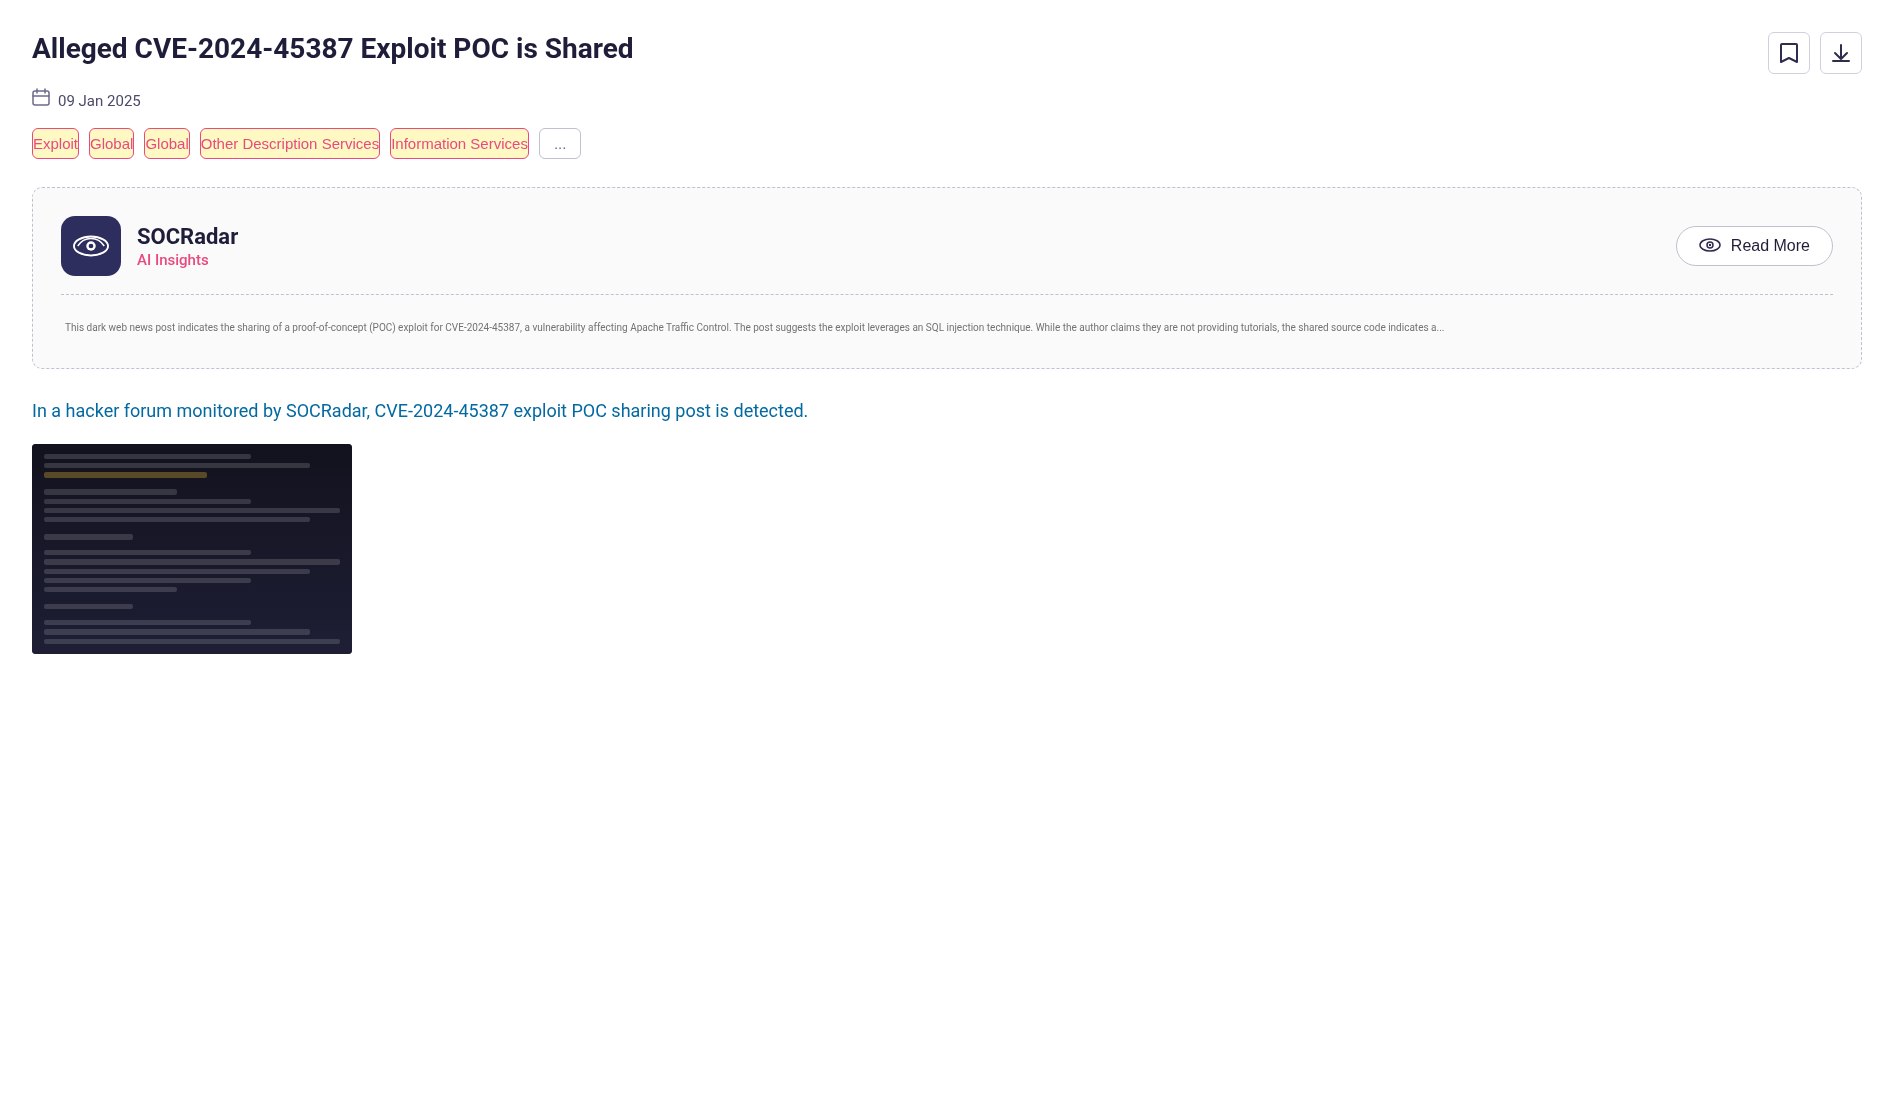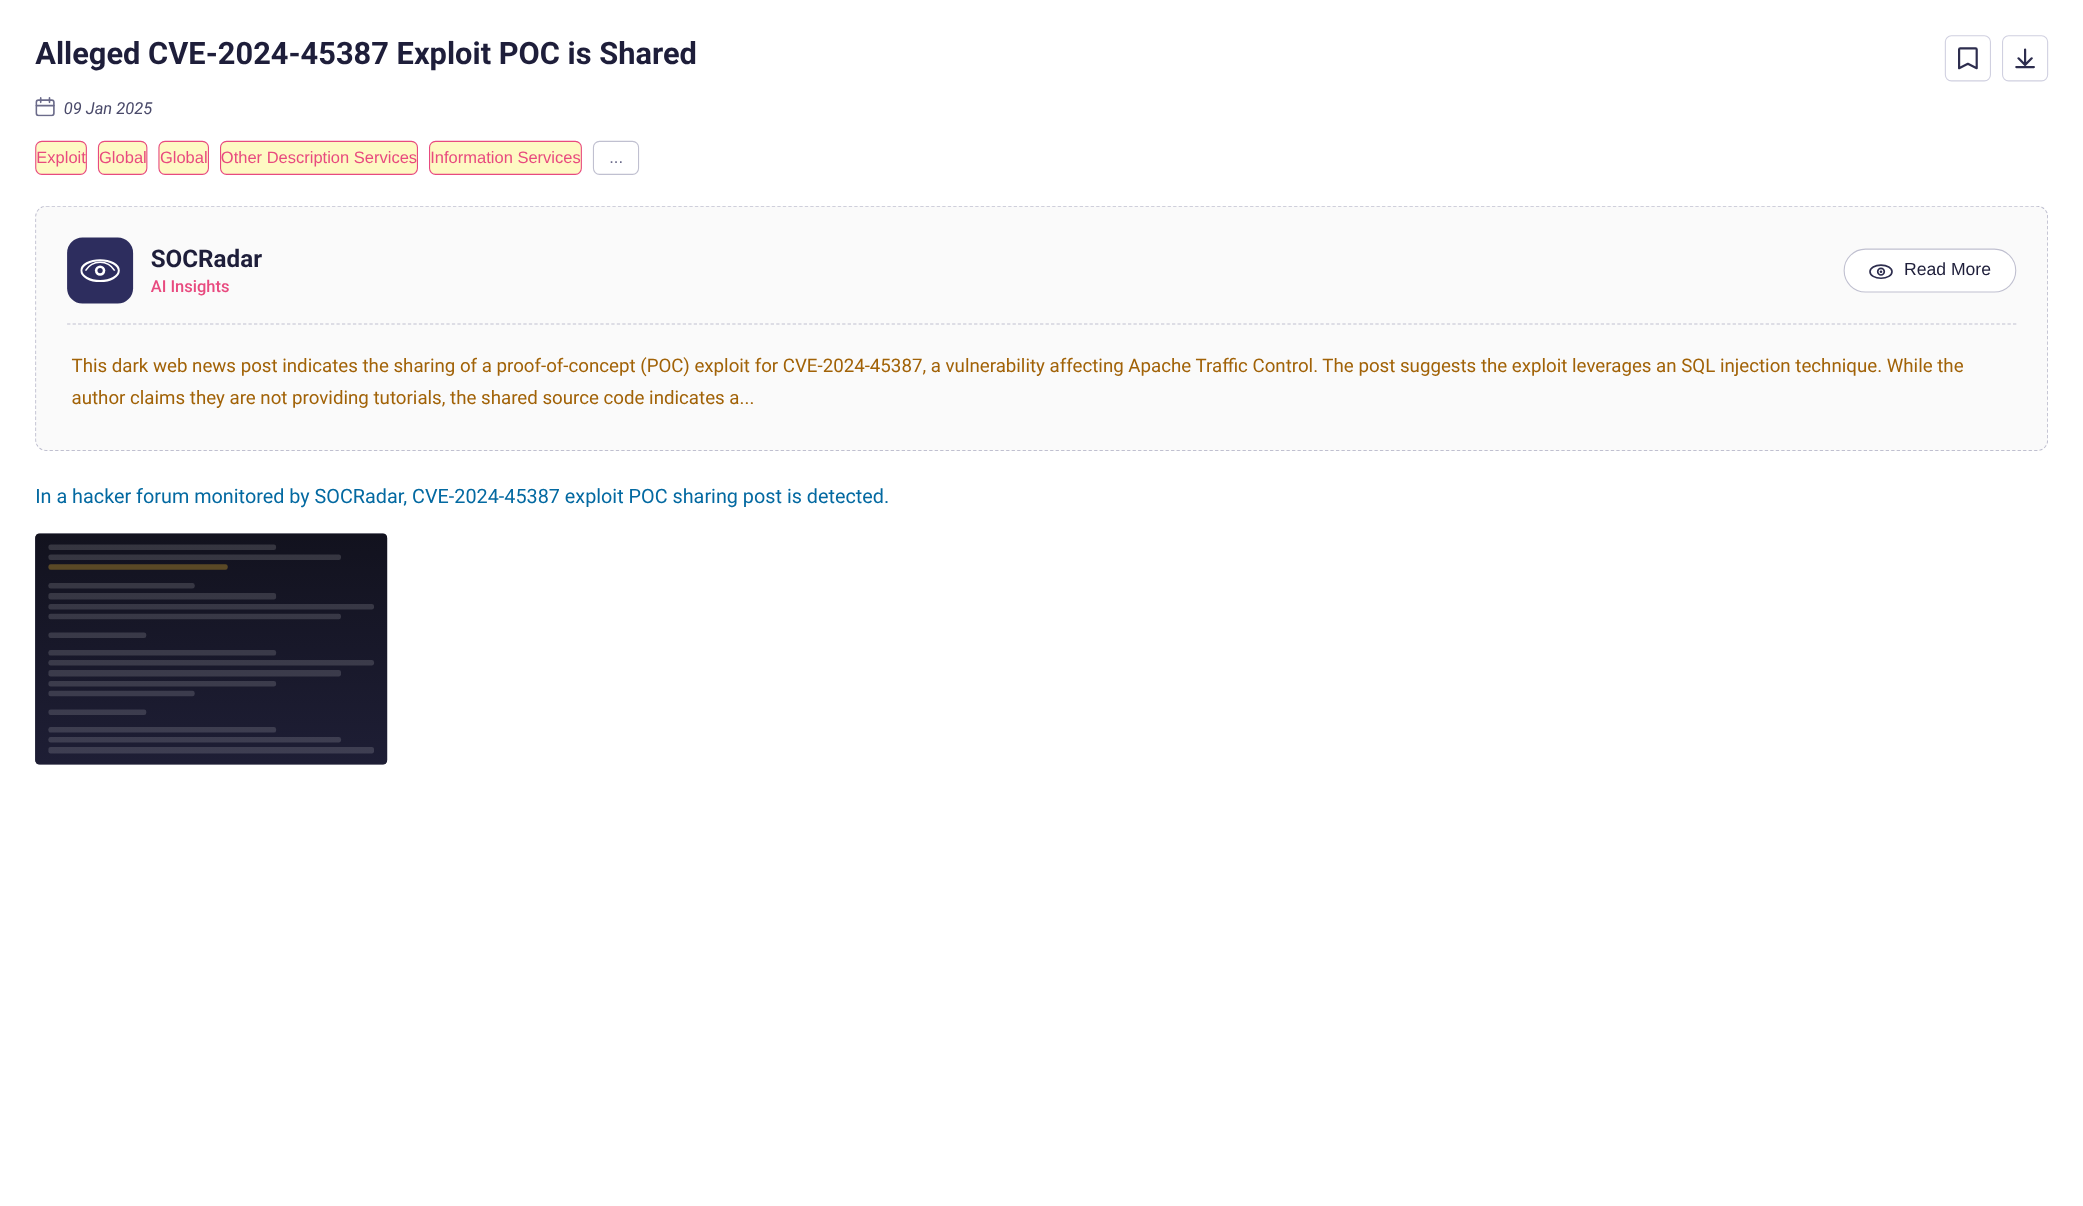--- a/index.html
+++ b/index.html
@@ -49,26 +49,25 @@
       display: flex;
       align-items: center;
       justify-content: center;
       cursor: pointer;
       color: #2d2d4e;
       font-size: 18px;
     }
 
     .date-row {
       display: flex;
-      align-items: center;
+      align-items: flex-end;
       gap: 8px;
       margin-bottom: 18px;
       color: #4a4a6a;
       font-size: 15px;
-      font-style: italic;
     }
 
     .date-icon {
       font-size: 16px;
       color: #6b6b8a;
     }
 
     .tags-row {
       display: flex;
       flex-wrap: wrap;
@@ -147,43 +146,43 @@
       margin-top: 2px;
     }
 
     .read-more-btn {
       border: 1.5px solid #c0c0d0;
       border-radius: 20px;
       padding: 10px 22px;
       background: #fff;
       cursor: pointer;
       display: flex;
-      align-items: flex-end;
+      align-items: flex-start;
       gap: 10px;
       font-size: 16px;
       color: #1e1e3a;
       font-weight: 500;
     }
 
     .divider {
       border: none;
       border-top: 1.5px dashed #c0c0d0;
       margin: 16px 0 24px 0;
     }
 
     .section-label {
       font-weight: 700;
       font-size: 16px;
       color: #1e1e3a;
       margin-bottom: 18px;
     }
 
     .description-text {
-      font-size: 17px;
-      color: #a16207;
+      font-size: 10px;
+      color: #737373;
       line-height: 1.7;
     }
 
     .body-section {
       padding: 0 4px;
     }
 
     .intro-text {
       font-size: 18px;
       color: #0369a1;

